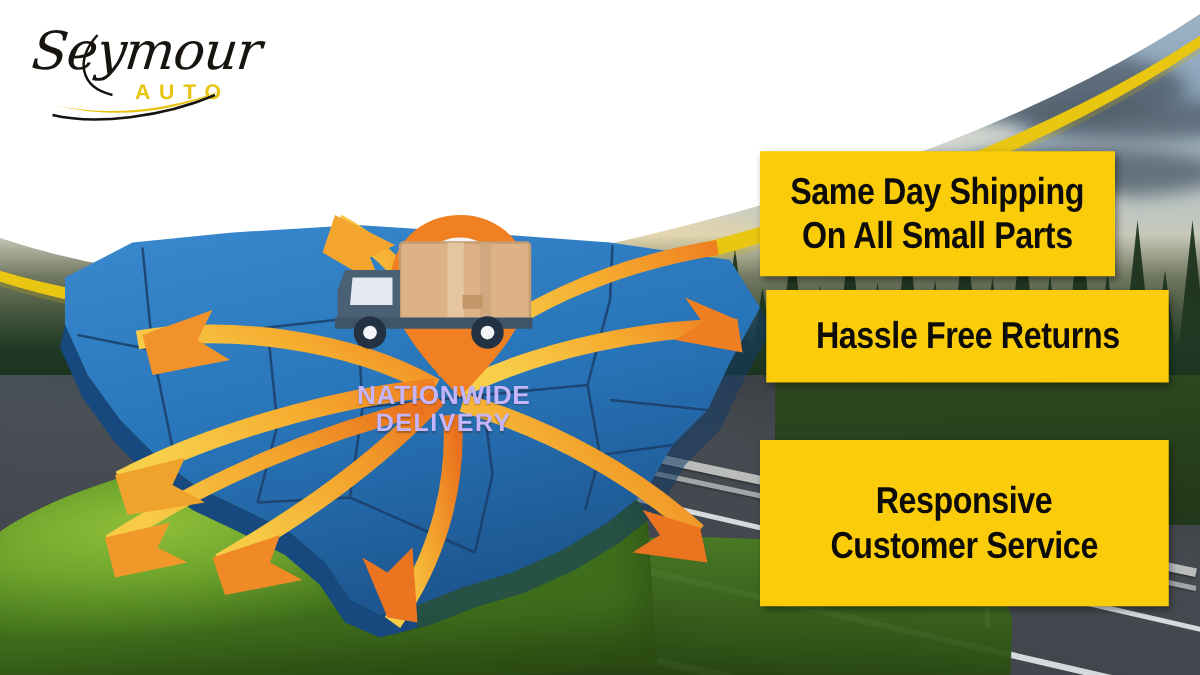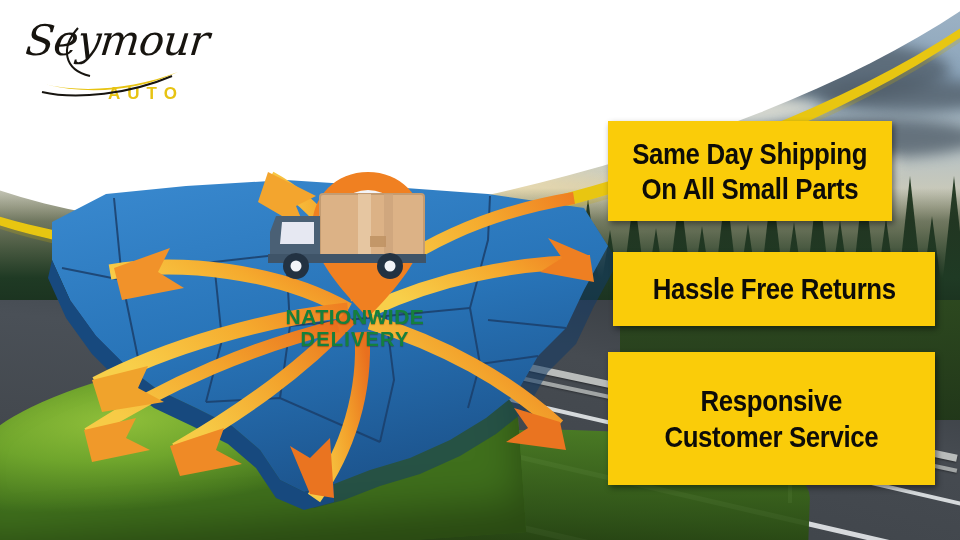--- a/index.html
+++ b/index.html
@@ -146,21 +146,21 @@
     left: 18px; top: 150px;
     width: 620px; height: 370px;
   }
 
   
   .nw-text {
     position: absolute;
     left: 255px; top: 306px;
     width: 200px;
     text-align: center;
-    color: #15803d;
+    color: #c4b5fd;
     font-weight: bold;
     font-family: "Liberation Sans", sans-serif;
     letter-spacing: .5px;
     line-height: 1.08;
     text-shadow: 0 1px 1px rgba(60,30,0,.35);
   }
   .nw-line1 { font-size: 21px; }
   .nw-line2 { font-size: 20px; letter-spacing: 1.2px; }
 
   
@@ -180,21 +180,20 @@
     transform: skewX(-6deg);
   }
   .logo-auto {
     position: absolute;
     left: 88px; top: 50px;
     font-family: "Liberation Sans", sans-serif;
     font-size: 17px;
     font-weight: bold;
     letter-spacing: 7px;
     color: #e7c312;
-    margin-top: 20px;
   }
 
   
   .banner {
     position: absolute;
     background: #facc09;
     display: flex;
     flex-direction: column;
     align-items: center;
     justify-content: center;
@@ -204,21 +203,21 @@
     color: #0d0c09;
     font-family: "Liberation Sans", sans-serif;
     font-weight: bold;
     font-size: 30px;
     line-height: 1.18;
     letter-spacing: -0.4px;
     transform: scaleX(.86);
     white-space: nowrap;
   }
   #banner-1 { left: 608px; top: 121px; width: 284px; height: 100px; }
-  #banner-2 { left: 613px; top: 252px; width: 322px; height: 74px; }
+  #banner-2 { left: 613px; top: 232px; width: 322px; height: 74px; }
   #banner-3 { left: 608px; top: 352px; width: 327px; height: 133px; }
 </style>
 </head>
 <body>
 
 <div class="stage">
 
   <div class="photo">
     <div class="sky"></div>
 

